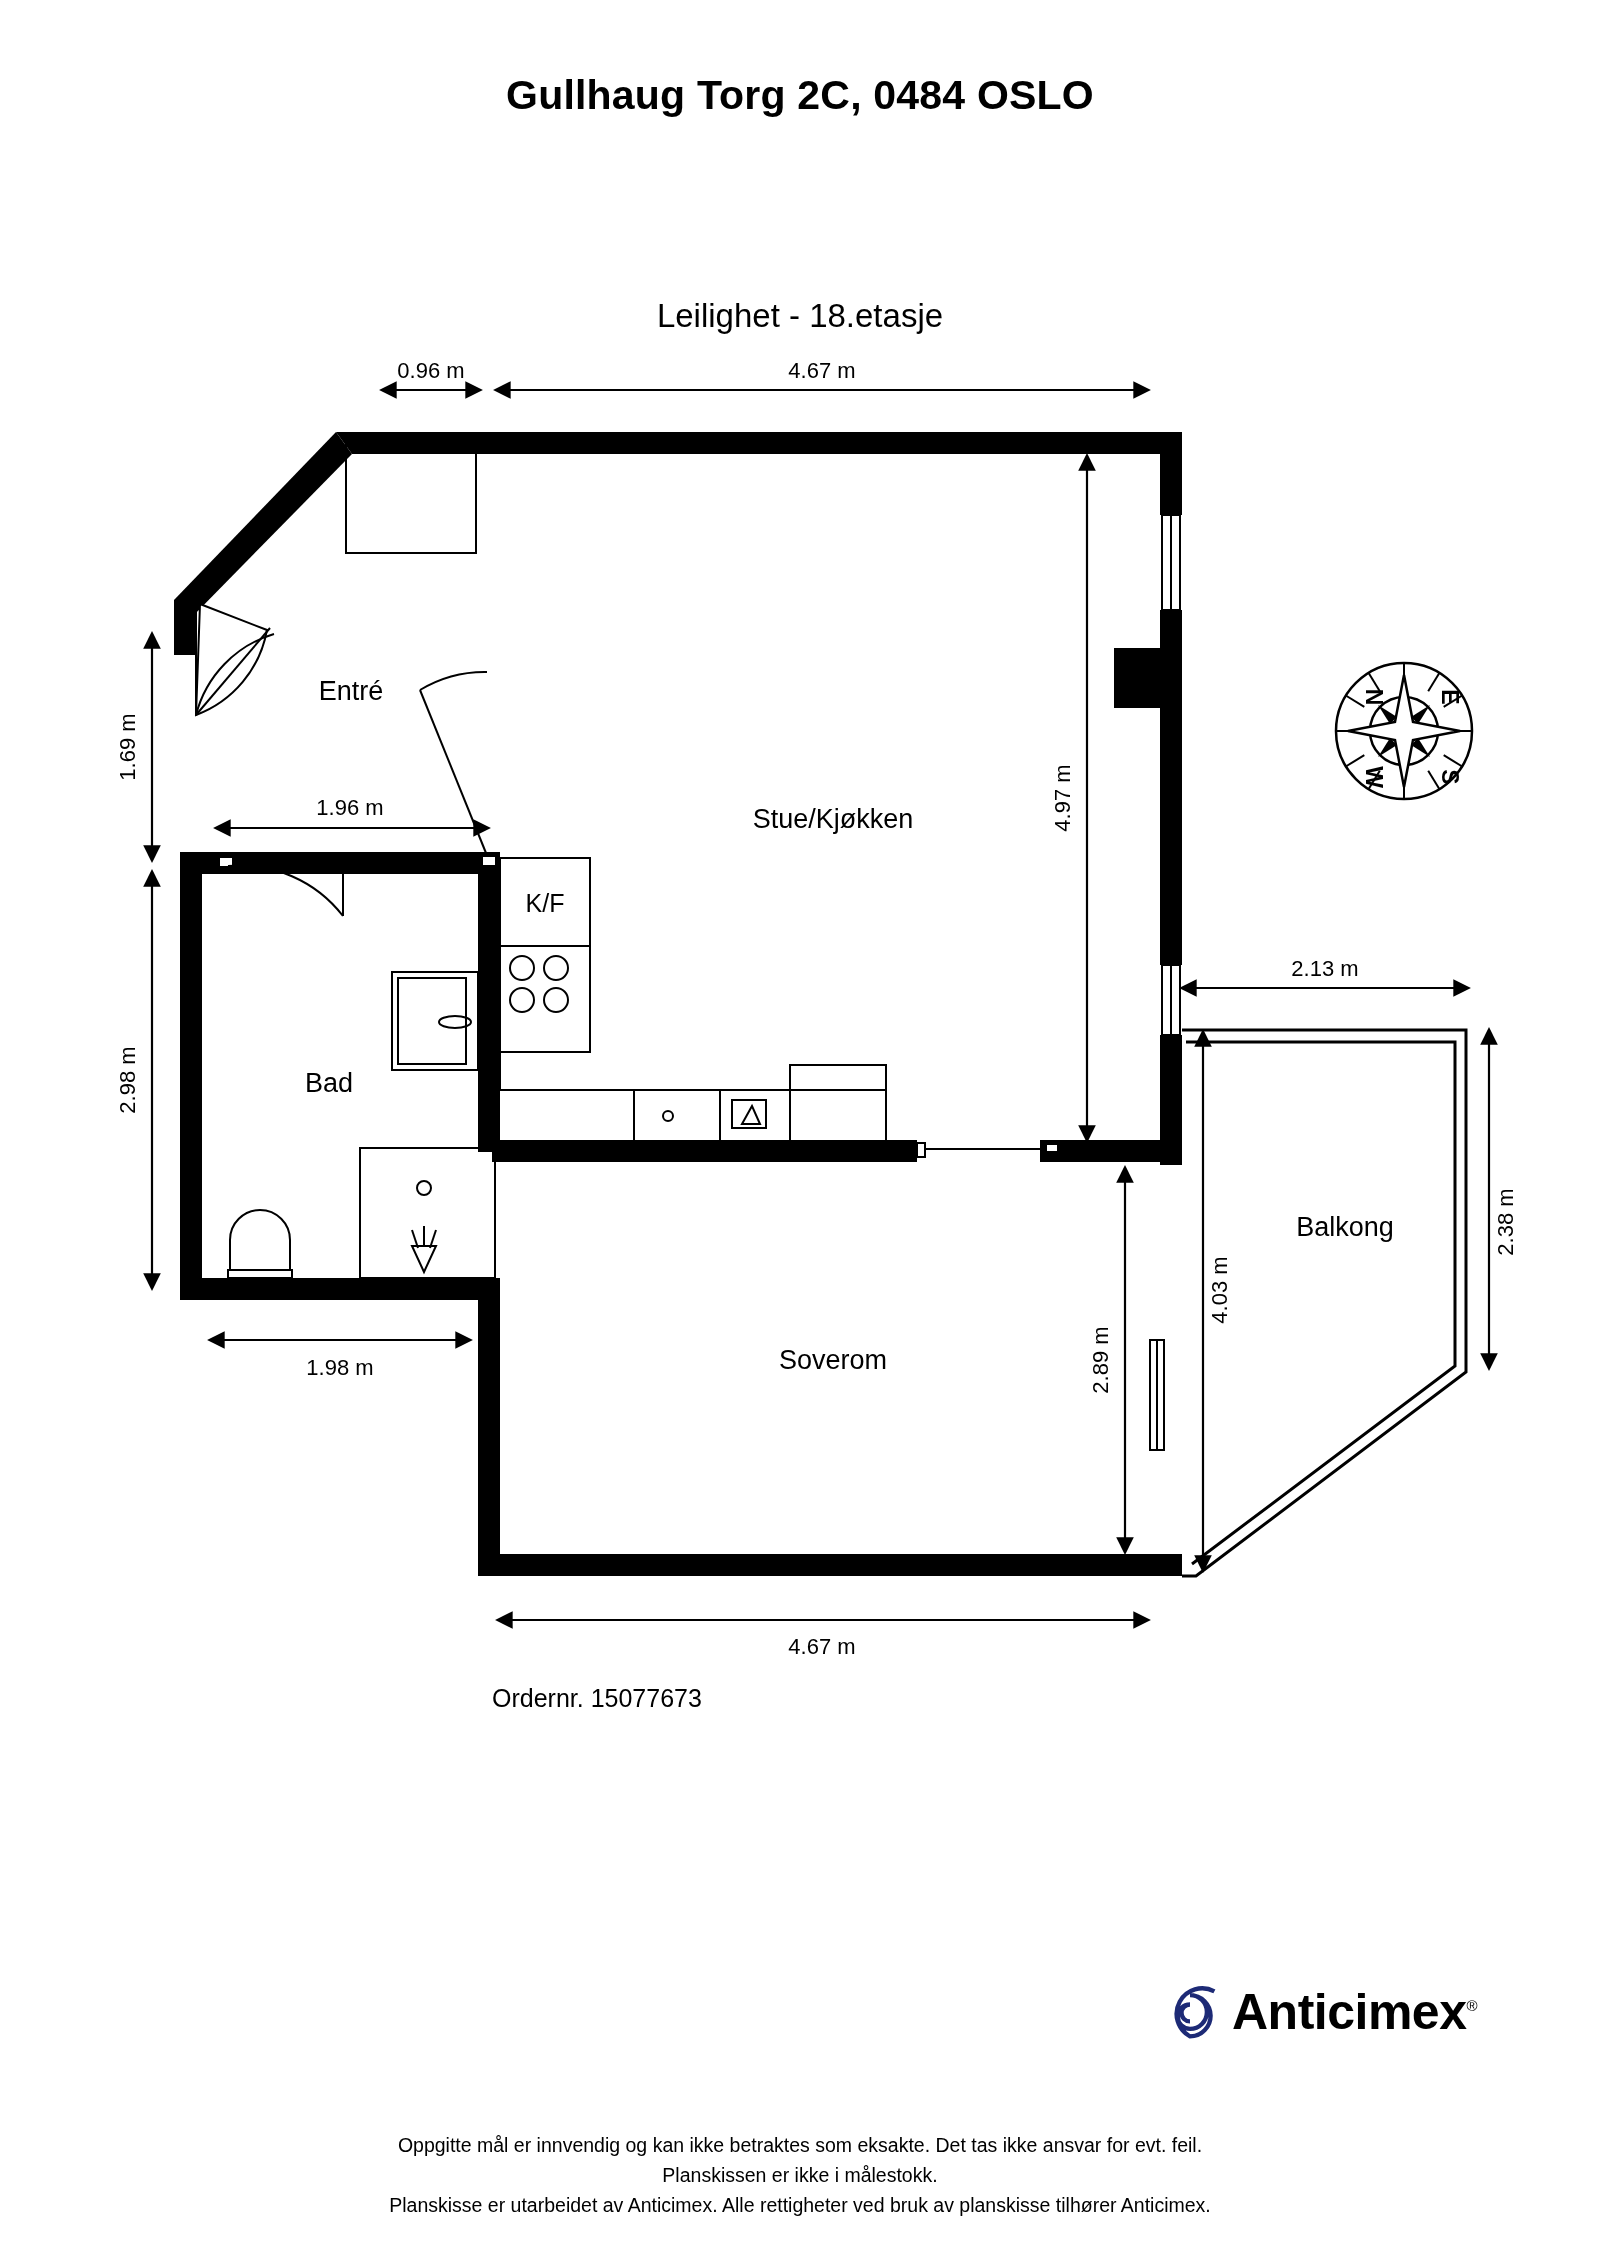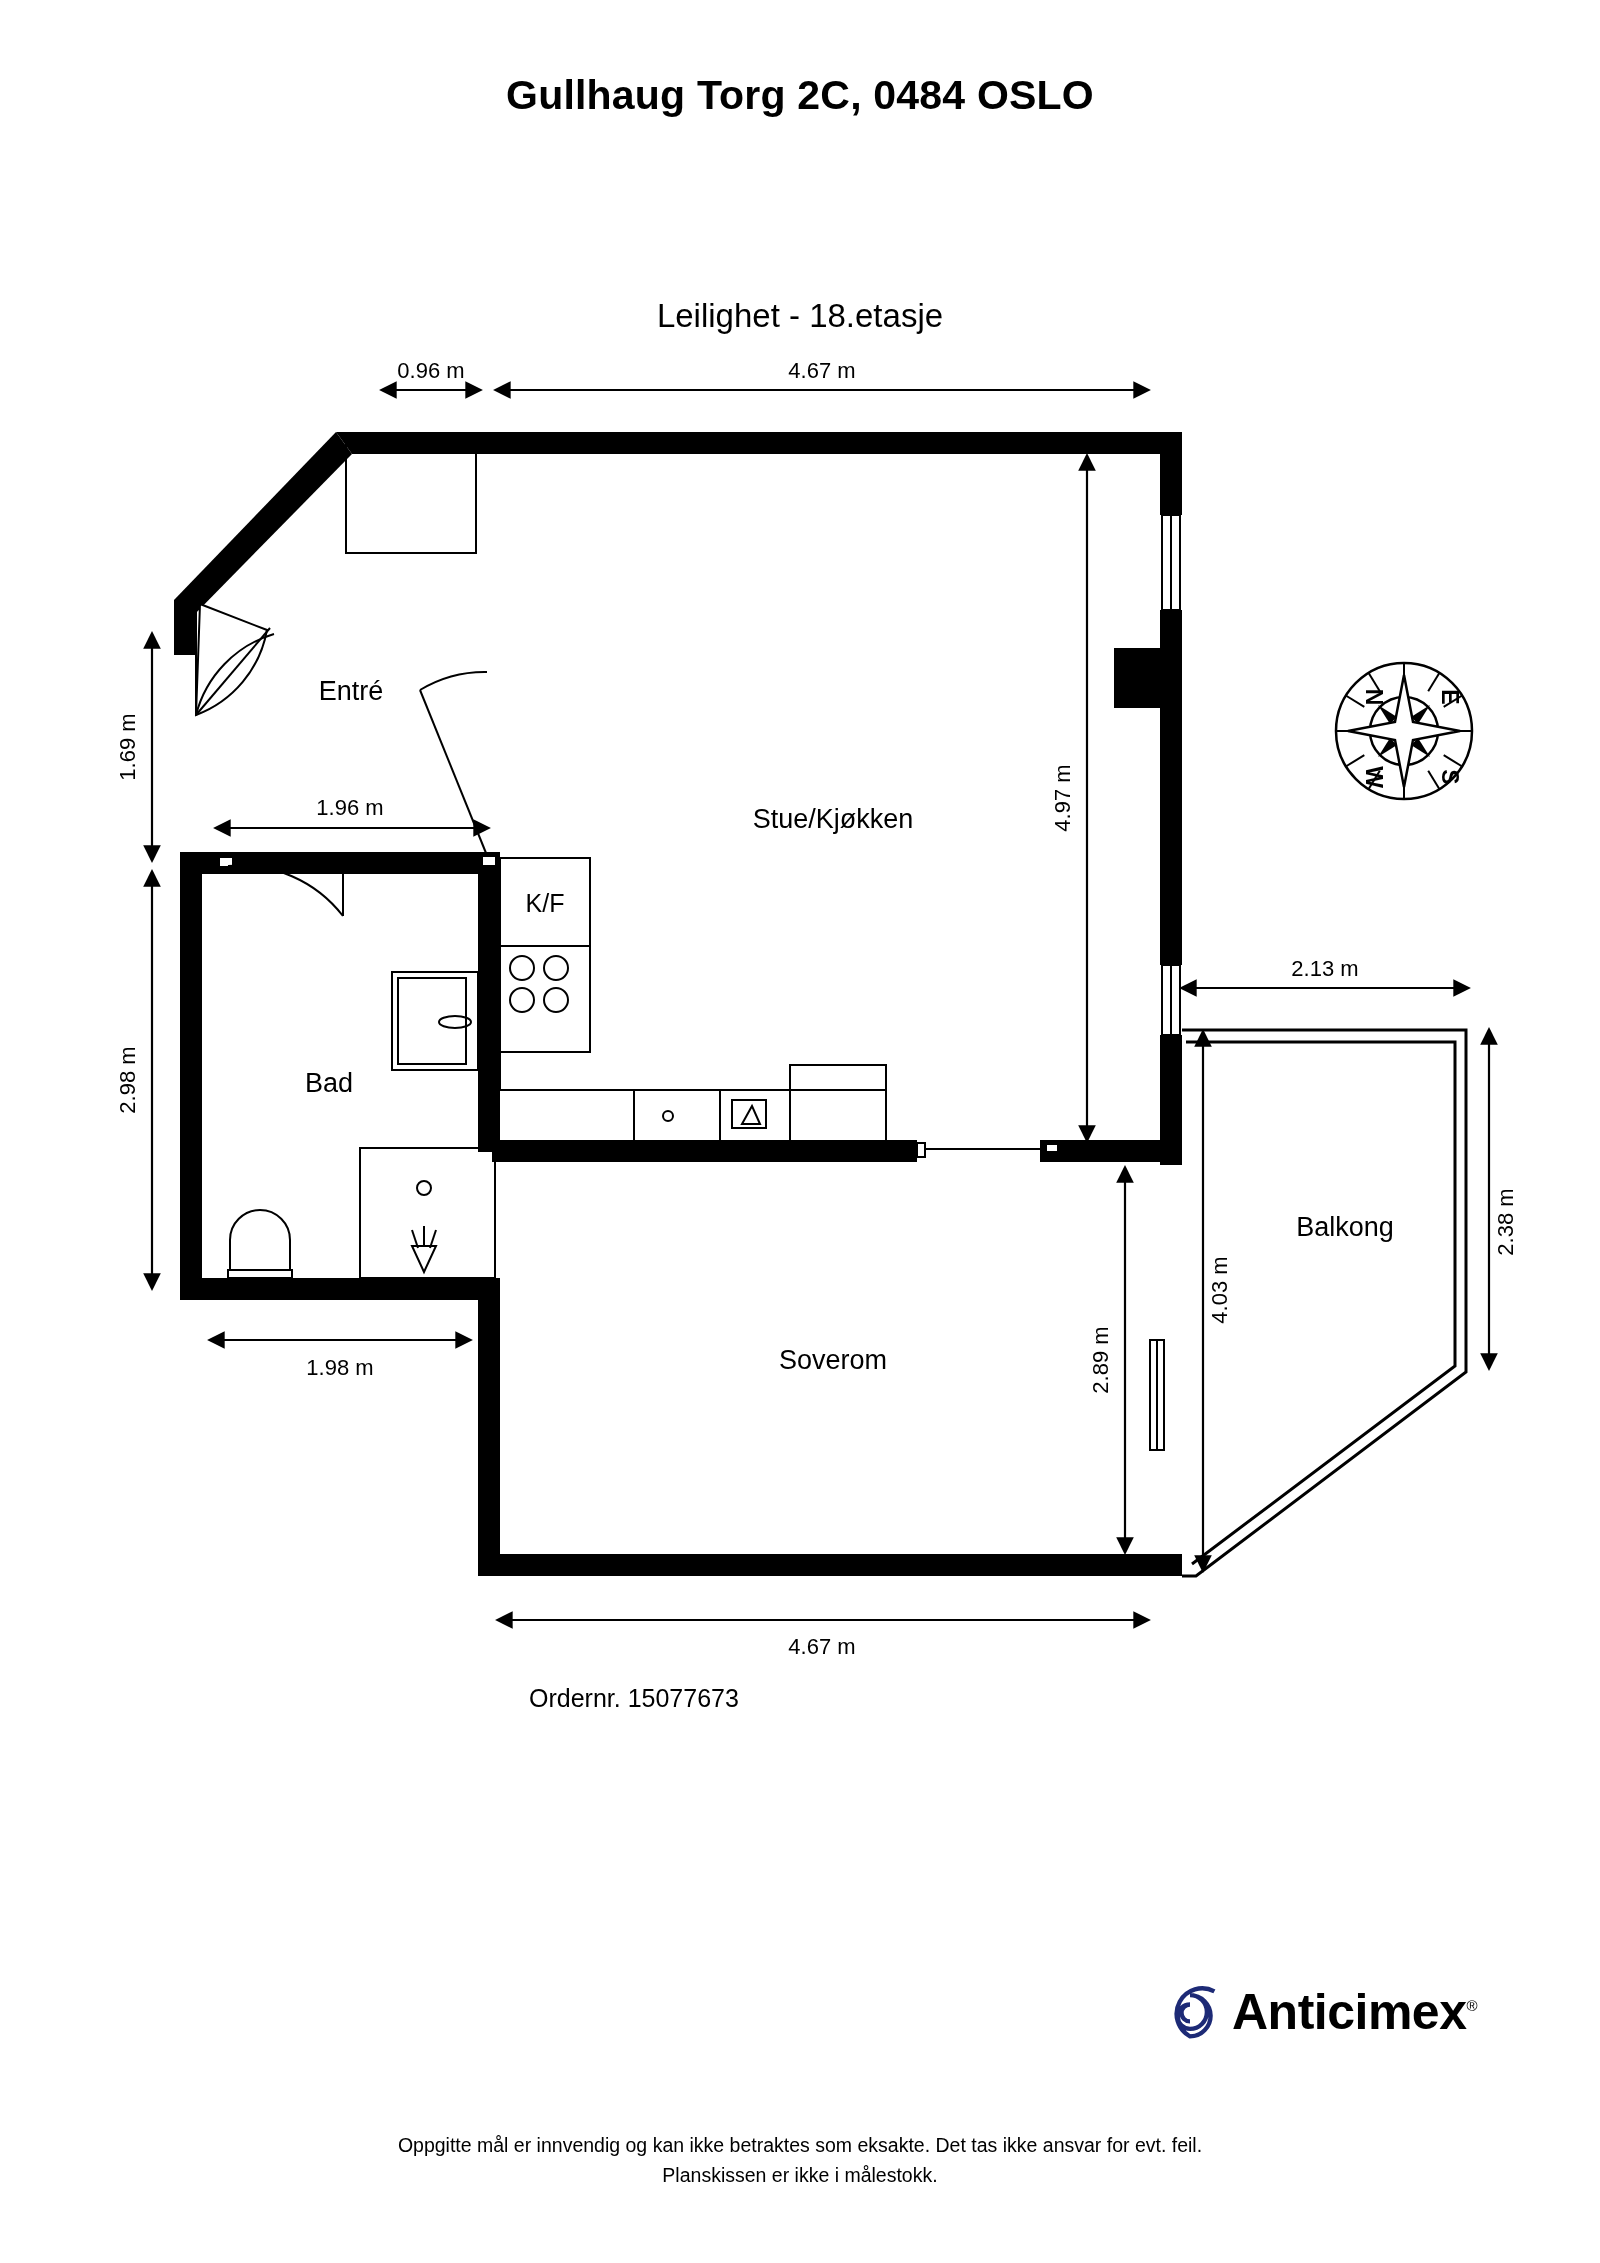--- a/index.html
+++ b/index.html
@@ -31,21 +31,20 @@
     width: 1600px;
     text-align: center;
     font-size: 33px;
     font-weight: normal;
   }
   #order-number {
     position: absolute;
     left: 492px; top: 1684px;
     font-size: 25px;
     font-weight: normal;
-    margin-left: 37px;
   }
 
   
   #footer-note {
     position: absolute;
     left: 0; top: 2130px;
     width: 1600px;
     text-align: center;
     font-size: 19.5px;
     line-height: 30px;
@@ -325,13 +324,14 @@
     </g>
   </svg>
   <div class="word">
     <span>Anticimex</span><span class="reg">®</span>
   </div>
 </div>
 
 <div id="footer-note">
   <div>Oppgitte mål er innvendig og kan ikke betraktes som eksakte. Det tas ikke ansvar for evt. feil.</div>
   <div>Planskissen er ikke i målestokk.</div>
+  <div>Planskisse er utarbeidet av Anticimex. Alle rettigheter ved bruk av planskisse tilhører Anticimex.</div>
 </div>
 
 </body></html>

